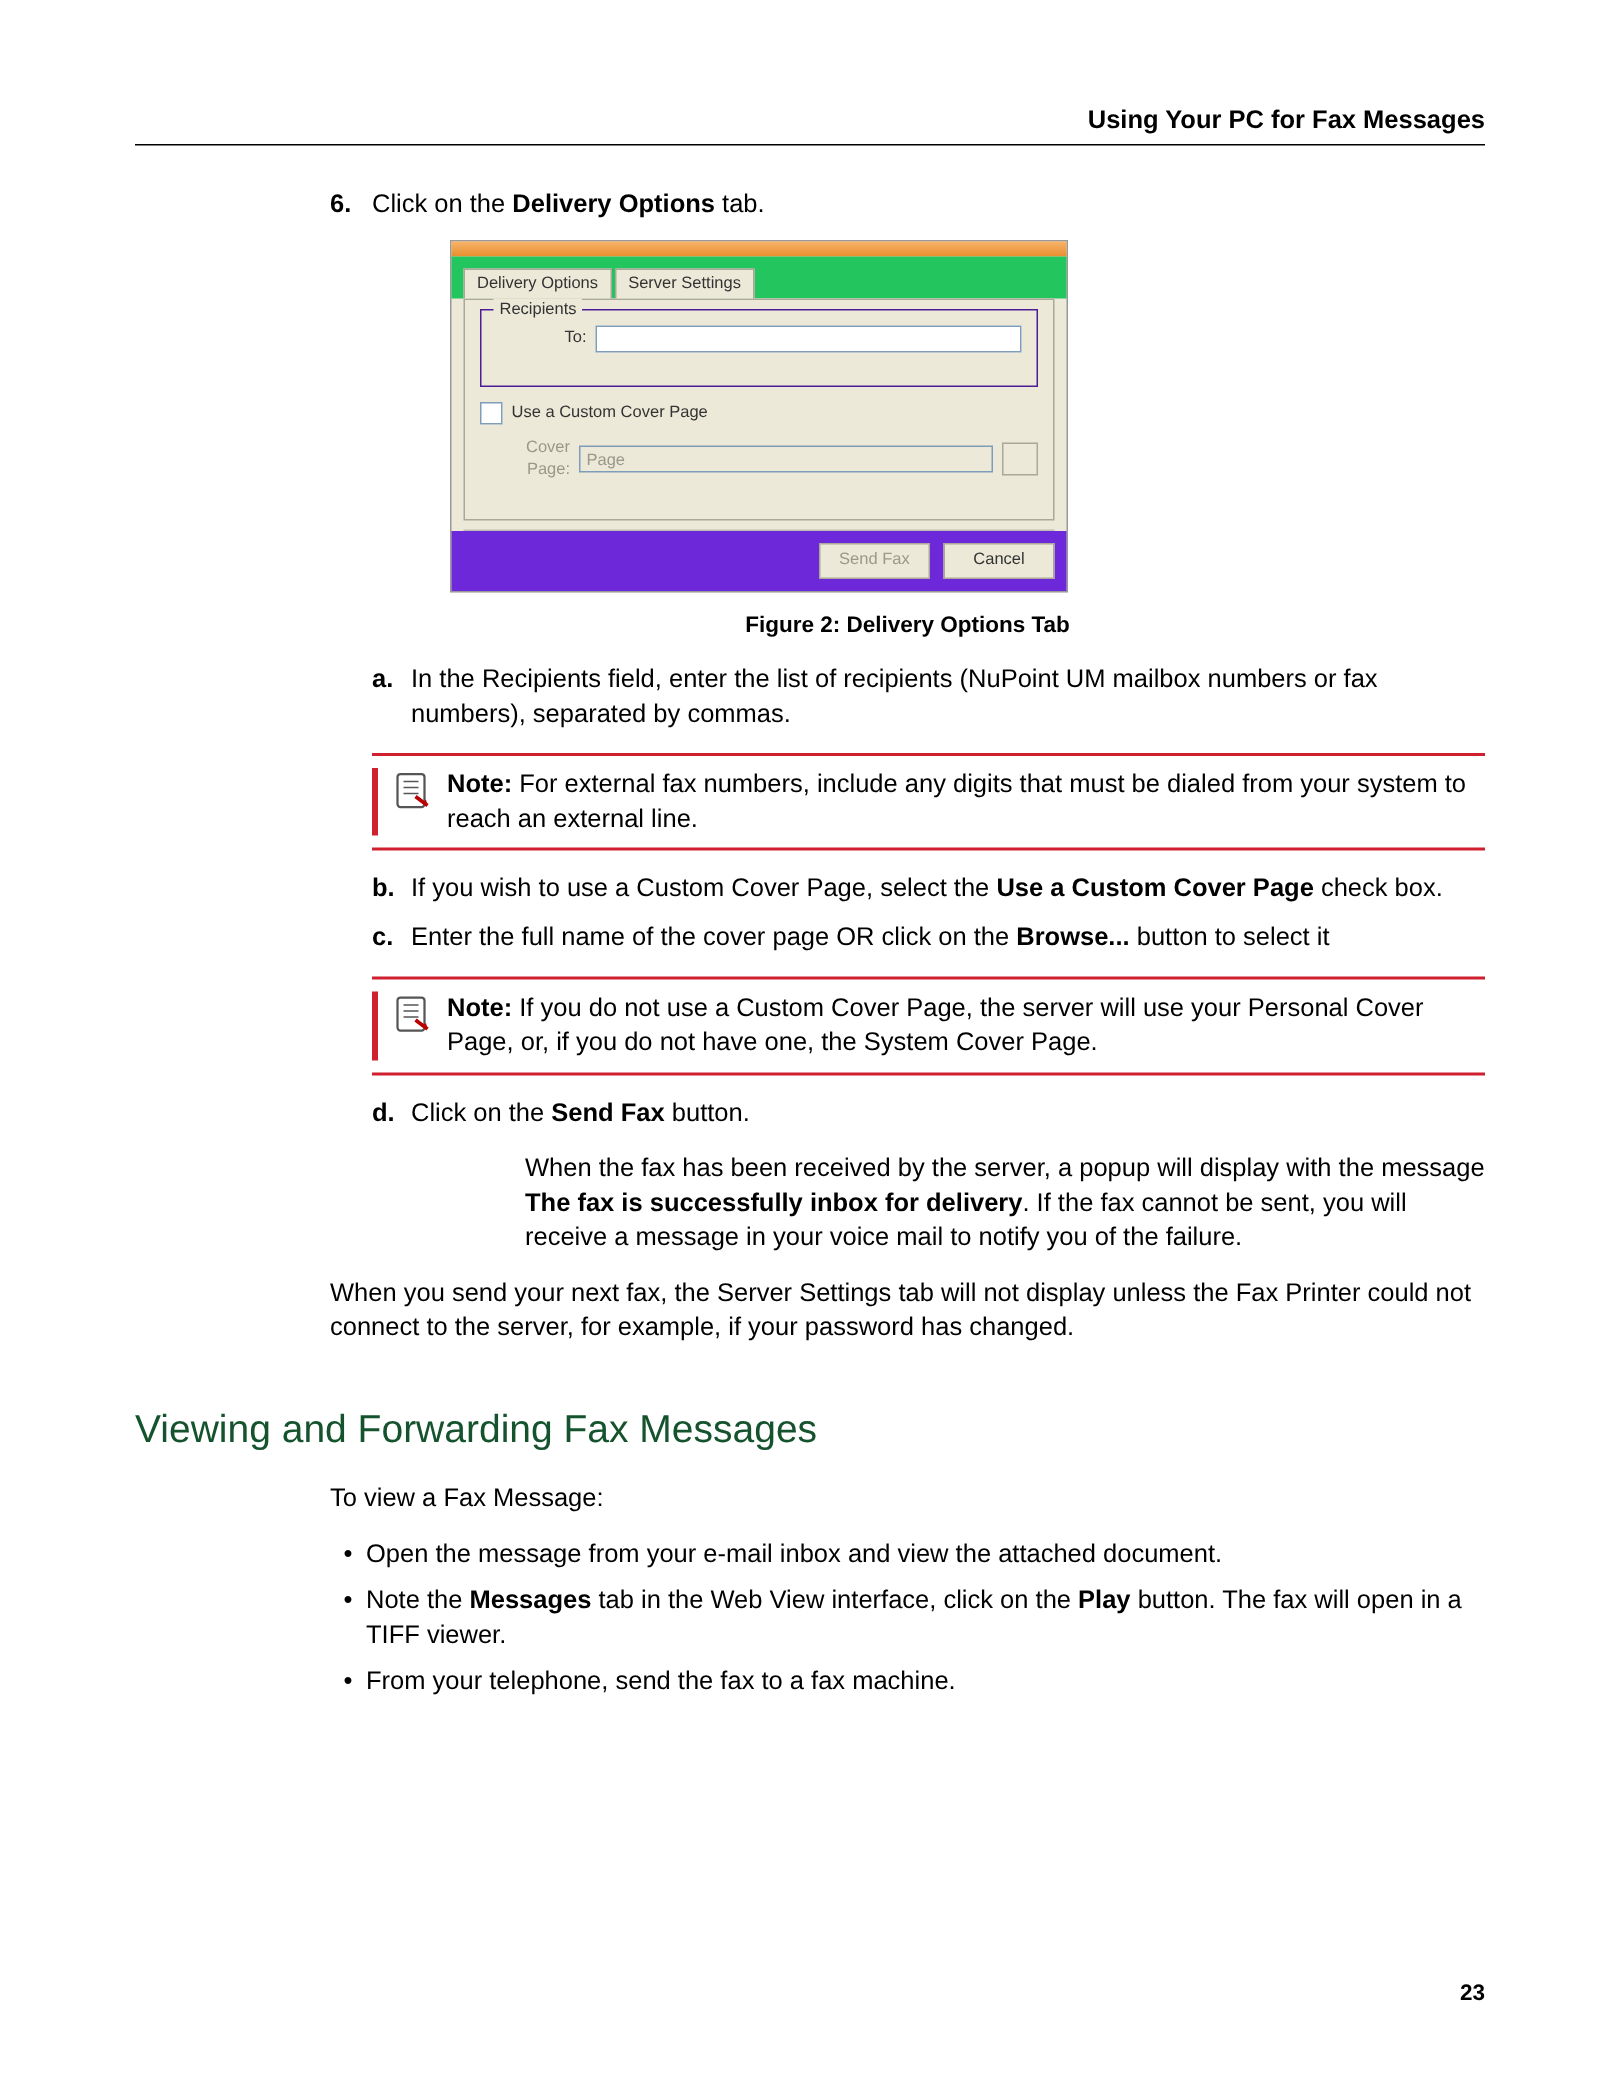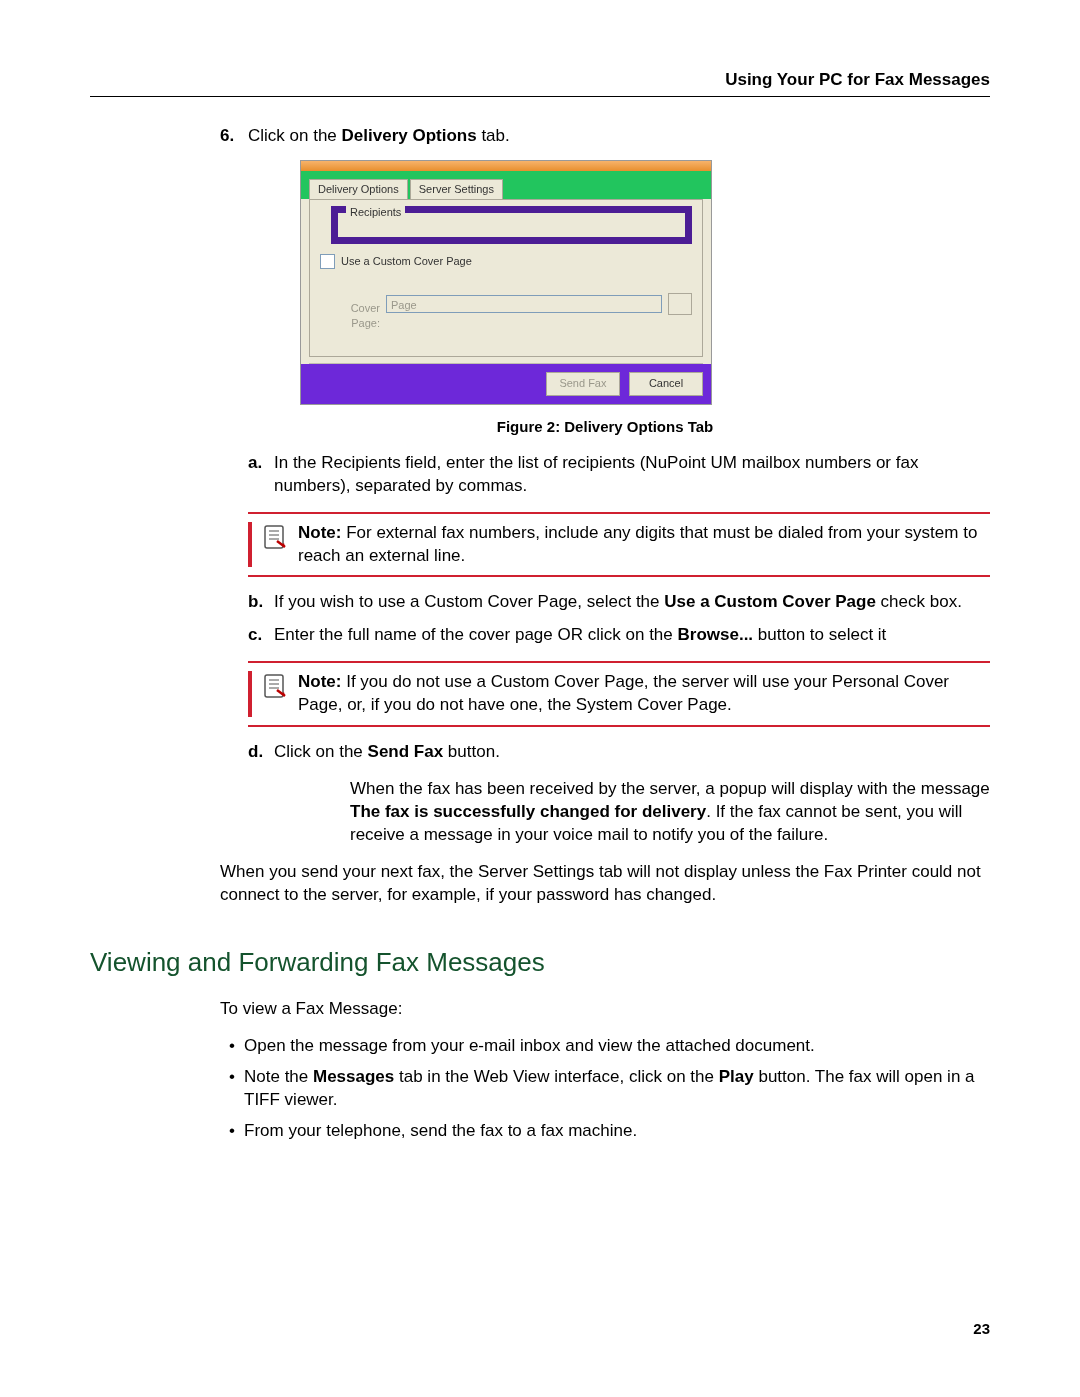--- a/index.html
+++ b/index.html
@@ -76,46 +76,45 @@
   .tab.inactive {
     background: #ece9d8;
   }
   .panel {
     border: 1px solid #aca899;
     background: #ece9d8;
     margin: 0 8px 6px 8px;
     padding: 6px 10px 18px 10px;
   }
   .fieldset {
-    border: 7px solid #4c1d95;
+    border: 1px solid #4c1d95;
     padding: 10px 10px 14px 10px;
     position: relative;
     margin-bottom: 10px;
-    margin-left: 11px;
   }
   .fieldset .legend {
     position: absolute;
     top: -8px;
     left: 8px;
     background: #ece9d8;
     padding: 0 4px;
     font-size: 11px;
   }
   .row {
     display: flex;
     align-items: center;
     margin-bottom: 8px;
   }
   .row .lbl {
     width: 60px;
     text-align: right;
     padding-right: 6px;
     font-size: 11px;
   }
-  .row .lbl.disabled { color: #9a988b; margin-top: 24px; }
+  .row .lbl.disabled { color: #9a988b; }
   .txt {
     flex: 1;
     height: 18px;
     border: 1px solid #7f9db9;
     background: #fff;
     box-sizing: border-box;
   }
   .txt.disabled {
     background: #ece9d8;
     color: #9a988b;
@@ -247,20 +246,24 @@
     <div class="dialog-wrap">
       <div class="dialog">
         <div class="titlebar"></div>
         <div class="tabs">
           <span class="tab active">Delivery Options</span>
           <span class="tab inactive">Server Settings</span>
         </div>
         <div class="panel">
           <div class="fieldset">
             <div class="legend">Recipients</div>
+            <div class="row">
+              <div class="lbl">To:</div>
+              <div class="txt"></div>
+            </div>
           </div>
           <div class="row">
             <div class="chk"></div>
             <div>Use a Custom Cover Page</div>
           </div>
           <div class="row">
             <div class="lbl disabled">Cover Page:</div>
             <div class="txt disabled">Page</div>
             <div class="browse"></div>
           </div>
@@ -329,21 +332,21 @@
     </div>
 
     <div class="sub">
       <div class="lab">d.</div>
       <div class="txtc">
         <span>Click on the </span><span class="bold">Send Fax</span><span> button.</span>
       </div>
     </div>
 
     <div class="para" style="margin-left:-130px; padding-left:130px; margin-left:0;">
-      <span>When the fax has been received by the server, a popup will display with the message </span><span class="bold">The fax is successfully changed for delivery</span><span>. If the fax cannot be sent, you will receive a message in your voice mail to notify you of the failure.</span>
+      <span>When the fax has been received by the server, a popup will display with the message </span><span class="bold">The fax is successfully inbox for delivery</span><span>. If the fax cannot be sent, you will receive a message in your voice mail to notify you of the failure.</span>
     </div>
 
     <div class="para">When you send your next fax, the Server Settings tab will not display unless the Fax Printer could not connect to the server, for example, if your password has changed.</div>
 
     <h2 class="section">Viewing and Forwarding Fax Messages</h2>
 
     <div class="para" style="margin-top:0;">To view a Fax Message:</div>
 
     <ul class="bullets">
       <li>

